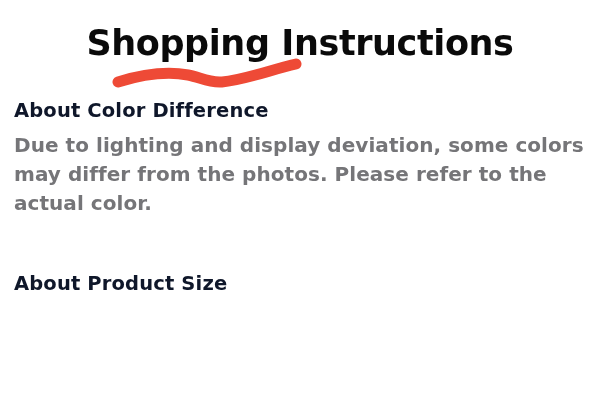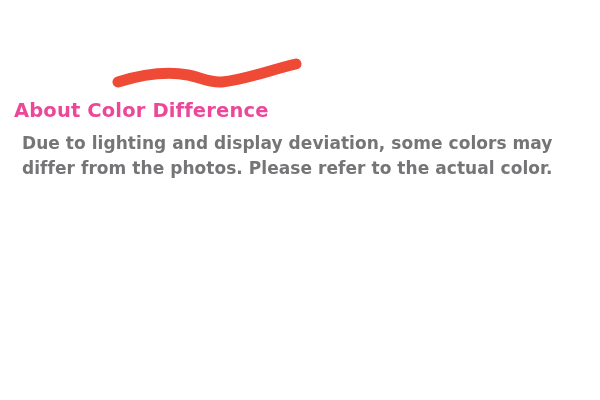--- a/index.html
+++ b/index.html
@@ -60,51 +60,53 @@
   }
   .section {
     margin: 0;
   }
   .section + .section {
     margin-top: 55px;
   }
   .section-heading {
     font-size: 19.5px;
     font-weight: 700;
-    color: #ec4899;
+    color: #0f172a;
     letter-spacing: 0.15px;
     line-height: 1.1;
     margin: 0 0 10px 0;
   }
   .section-body {
-    font-size: 17px;
+    font-size: 20px;
     font-weight: 600;
     color: #757578;
     line-height: 1.45;
     letter-spacing: 0.05px;
-    margin: 8px;
+    margin: 0;
     max-width: 576px;
   }
 </style>
 </head>
 <body>
 
 <div class="page">
 
   <div class="title-block">
+    <div class="page-title">Shopping Instructions</div>
 
     <svg class="underline-stroke" viewBox="0 0 210 42" xmlns="http://www.w3.org/2000/svg">
       <path d="M14 30 C 40 22, 62 19, 84 23 C 96 25, 104 31, 118 30 C 140 28, 166 18, 192 12" fill="none" stroke="#ee4a36" stroke-width="11" stroke-linecap="round" stroke-linejoin="round"></path>
     </svg>
   </div>
 
   <div class="sections">
 
     <div class="section">
       <h2 class="section-heading">About Color Difference</h2>
       <p class="section-body">Due to lighting and display deviation, some colors may differ from the photos. Please refer to the actual color.</p>
     </div>
 
     <div class="section">
+      <h2 class="section-heading">About Product Size</h2>
     </div>
 
   </div>
 </div>
 
 </body></html>

